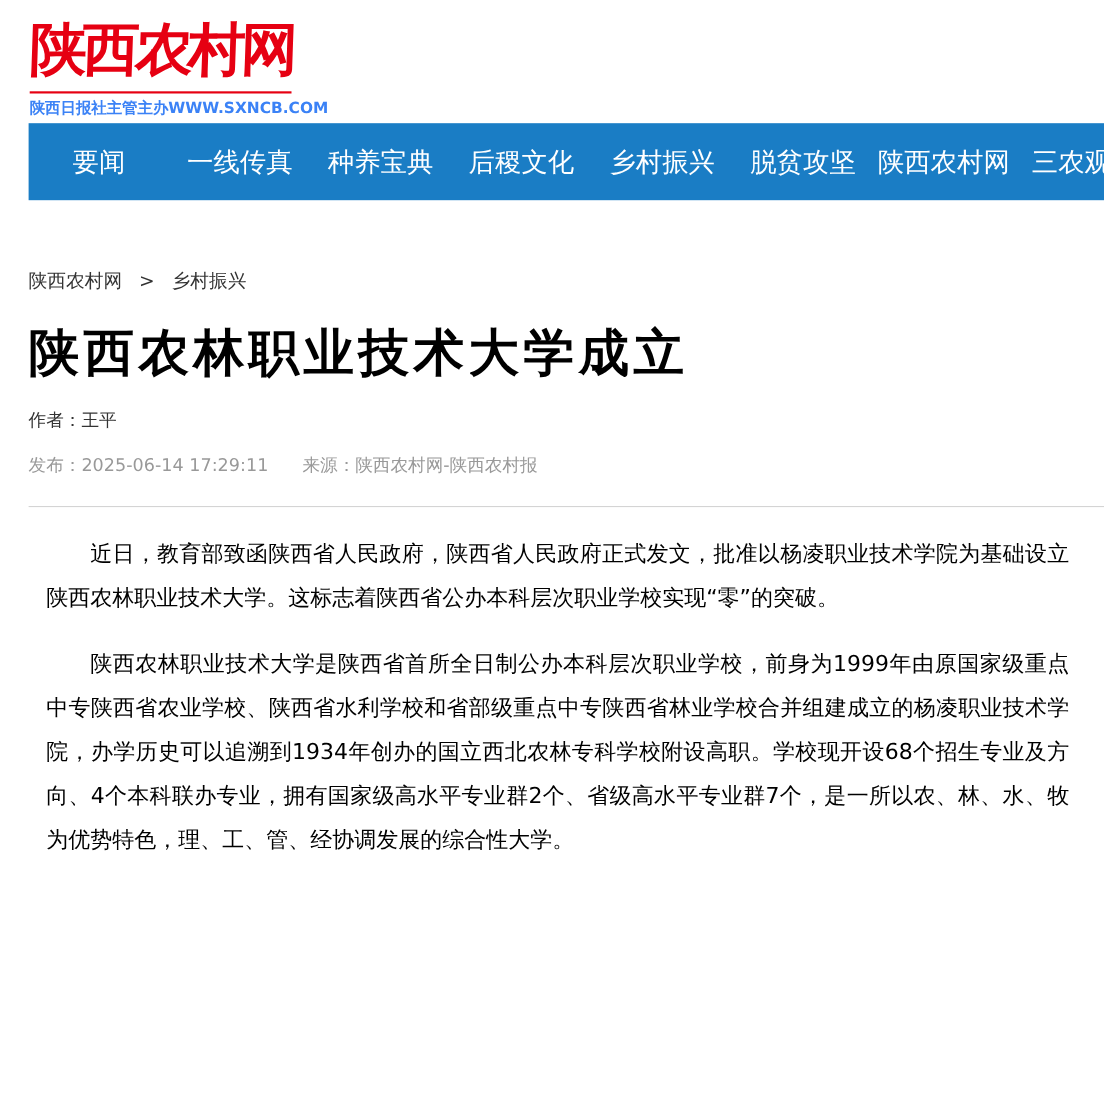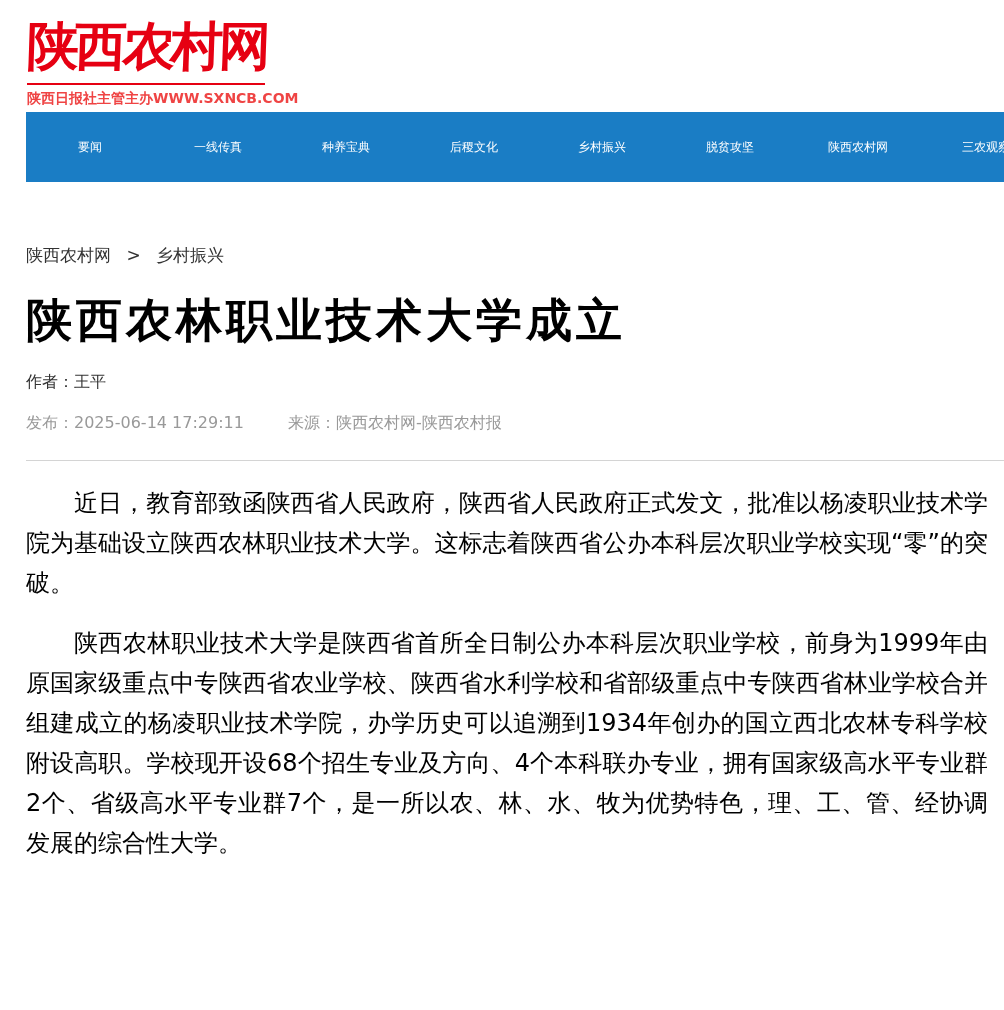--- a/index.html
+++ b/index.html
@@ -39,39 +39,39 @@
     margin-top: 5px;
   }
   .logo-sub {
     width: 238px;
     display: flex;
     justify-content: space-between;
     align-items: baseline;
     margin-top: 5px;
     font-size: 14px;
     font-weight: 700;
-    color: #ef4444;
+    color: #3b82f6;
     white-space: nowrap;
   }
 
   
   .nav {
     margin-left: 26px;
     width: 1274px;
     height: 70px;
     background: #1a7dc5;
     display: flex;
     align-items: center;
   }
   .nav-item {
     display: block;
     width: 128px;
     text-align: center;
     color: #ffffff;
-    font-size: 12px;
+    font-size: 24px;
     text-decoration: none;
     cursor: pointer;
     white-space: nowrap;
   }
 
   
   .main { padding-left: 26px; }
 
   .breadcrumb {
     margin-top: 62px;
@@ -101,40 +101,40 @@
   .meta-author {
     margin-top: 26px;
     font-size: 16px;
     color: #333333;
   }
   .meta-publish {
     margin-top: 20px;
     font-size: 16px;
     color: #999999;
   }
-  .meta-publish .src { margin-left: 44px; text-align: center; }
+  .meta-publish .src { margin-left: 31px; text-align: center; }
 
   .divider {
     margin-top: 26px;
     width: 1045px;
     height: 1px;
     background: #d4d4d4;
   }
 
   .article-body {
     width: 962px;
     margin-top: 22px;
     color: #000000;
   }
   .article-body p {
-    font-size: 24px;
+    font-size: 20px;
     line-height: 40px;
     text-indent: 2em;
     text-align: justify;
-    margin: 20px 0;
+    margin: 20px 16px;
   }
 </style>
 </head>
 <body>
 
 <div class="page">
 
   <header class="site-header">
     <div>
       <div class="logo-text">陕西农村网</div>

